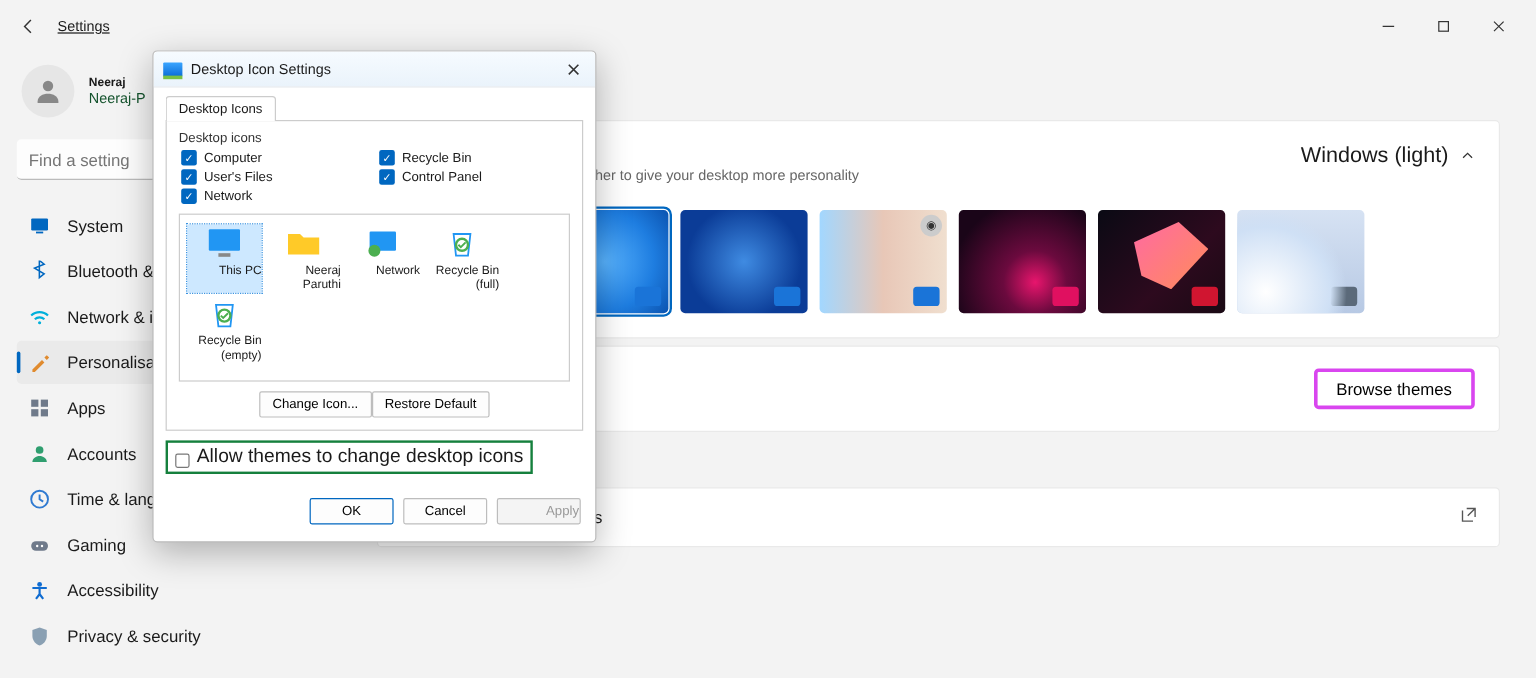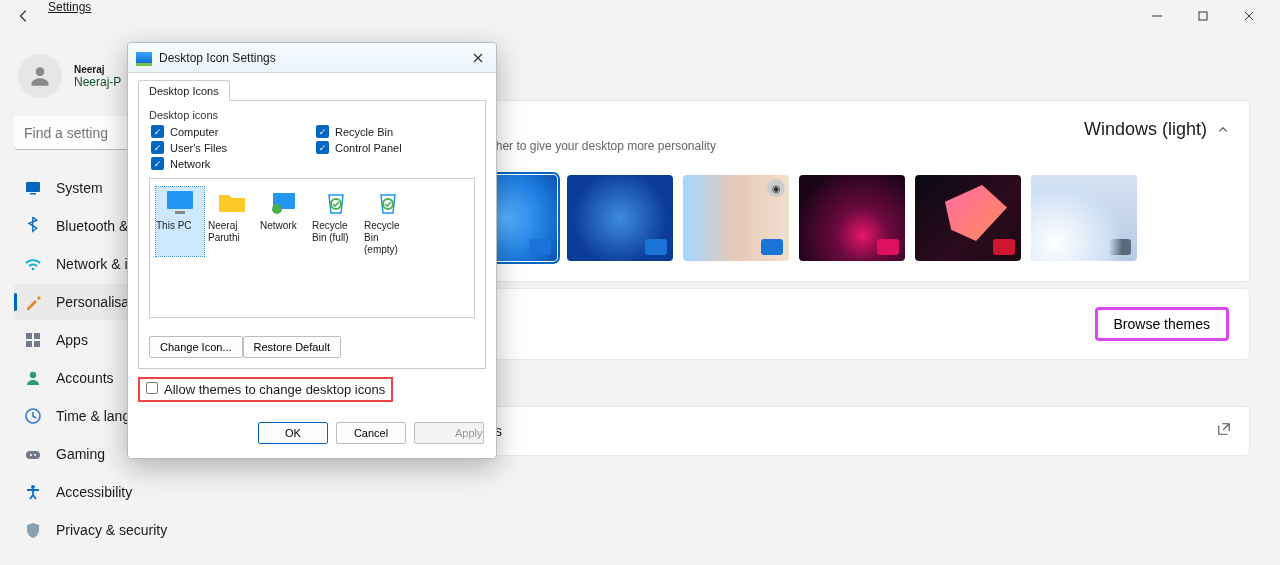--- a/index.html
+++ b/index.html
@@ -1,19 +1,19 @@
 <!DOCTYPE html>
 <html><head>
 <meta charset="utf-8">
 <style>
 * { box-sizing: border-box; margin: 0; padding: 0; font-family: "Segoe UI", sans-serif; }
 body { background: #f3f3f3; width: 1280px; height: 565px; overflow: hidden; position: relative; color: #1a1a1a; }
 
 
-.titlebar { height: 44px; display: flex; padding: 0 8px; text-decoration: underline; }
+.titlebar { height: 44px; display: flex; align-items: center; padding: 0 8px; text-decoration: underline; }
 .titlebar .back { width: 32px; height: 32px; display: flex; align-items: center; justify-content: center; cursor: pointer; border-radius: 4px; }
 .titlebar .title { font-size: 12px; margin-left: 8px; }
 .winbtns { margin-left: auto; display: flex; }
 .winbtns div { width: 46px; height: 32px; display: flex; align-items: center; justify-content: center; color: #555; }
 
 .app { display: flex; height: calc(565px - 44px); }
 
 
 .sidebar { width: 300px; padding: 0 14px; }
 .user { display: flex; align-items: center; gap: 12px; padding: 10px 4px 18px; }
@@ -63,26 +63,26 @@
 .dlg-title .dicon::after { content:""; position:absolute; bottom:-2px; left:0; right:0; height:3px; background:#79c143; }
 .dlg-title .dclose { margin-left: auto; width: 20px; height: 20px; display: flex; align-items: center; justify-content: center; cursor: pointer; font-size: 14px; color: #333; }
 .dlg-body { padding: 6px 10px 8px; }
 .tab { display: inline-block; font-size: 11px; padding: 4px 10px; border: 1px solid #ccc; border-bottom: none; background: #fff; border-radius: 3px 3px 0 0; position: relative; top: 1px; }
 .panel { border: 1px solid #ccc; padding: 8px 10px 10px; }
 .fs-label { font-size: 11px; color: #333; margin-bottom: 4px; }
 .chk-grid { display: grid; grid-template-columns: 1fr 1fr; gap: 3px 8px; margin: 3px 2px 8px; }
 .chk { display: flex; align-items: center; gap: 6px; font-size: 11px; }
 .chk .cb { width: 13px; height: 13px; background: #0067c0; border-radius: 2px; display: flex; align-items: center; justify-content: center; color: #fff; font-size: 9px; }
 .icon-pane { border: 1px solid #ccc; padding: 8px 6px; display: flex; flex-wrap: wrap; gap: 2px 4px; min-height: 140px; align-content: flex-start; }
-.ico { width: 48px; text-align: left; font-size: 10px; line-height: 1.2; }
+.ico { width: 62px; text-align: right; font-size: 10px; line-height: 1.2; }
 .ico .ig { width: 34px; height: 30px; margin: 0 auto 3px; display: flex; align-items: center; justify-content: center; }
 .ico.sel { background: #cde8ff; outline: 1px dotted #3a93e0; }
-.panel-btns { display: flex; justify-content: flex-start; gap: 0; margin-top: 18px; }
+.panel-btns { display: flex; justify-content: center; gap: 0; margin-top: 8px; }
 .panel-btns button, .dlg-foot button { font-size: 11px; height: 22px; padding: 0 10px; background: #fdfdfd; border: 1px solid #bdbdbd; border-radius: 2px; cursor: pointer; }
-.allow { margin-top: 8px; border: 2px solid #ef4444; padding: 3px 6px; display: inline-flex; align-items: flex-start; gap: 6px; font-size: 13px; }
+.allow { margin-top: 8px; border: 2px solid #15803d; padding: 3px 6px; display: inline-flex; align-items: flex-end; gap: 6px; font-size: 16px; }
 .allow .ecb { width: 12px; height: 12px; border: 1px solid #777; border-radius: 2px; }
 .dlg-foot { display: flex; justify-content: flex-end; gap: 8px; padding: 12px 12px 14px; }
 .dlg-foot button { width: 70px; }
 .dlg-foot .primary { border-color: #0067c0; }
 .dlg-foot .disabled { color: #999; background: #f4f4f4; padding-left: 40px; }
 
 
 .bg1 { background: linear-gradient(#071a0a,#12361a); }
 .bg2 { background: radial-gradient(circle at 50% 50%, #58b3ff 0%, #1e7de0 60%, #0b53b0 100%); }
 .bg3 { background: radial-gradient(circle at 50% 50%, #3f8be2 0%, #0b3c97 70%); }

